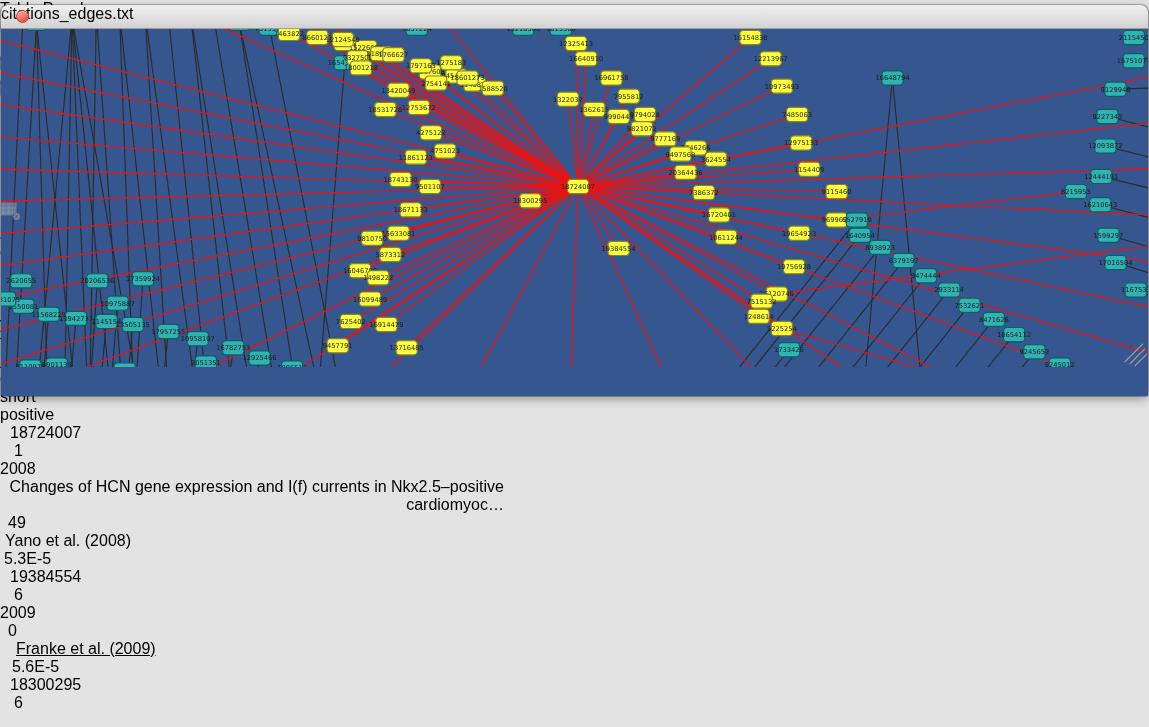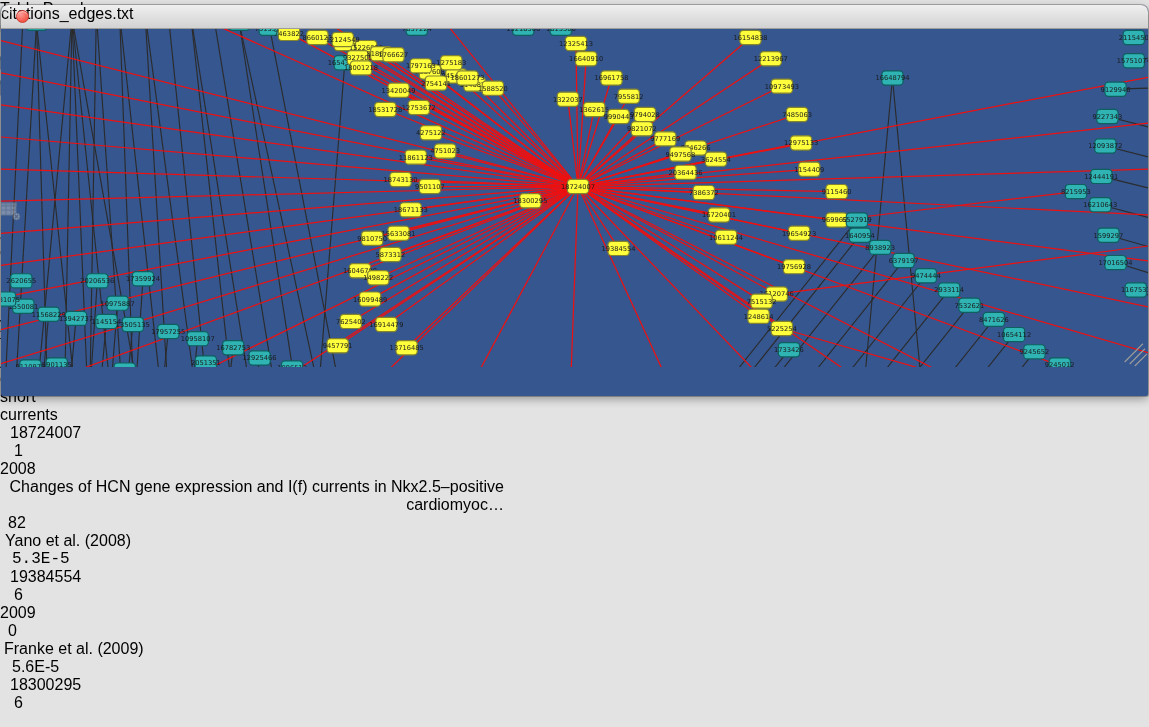--- a/index.html
+++ b/index.html
@@ -899,39 +899,39 @@
   </div>
 
   <div id="tp-table">
     <div id="thead">
         <div class="hcell plain" style="width: 92px;">name</div>
         <div class="hcell" style="width: 92px;">in_degree</div>
         <div class="hcell" style="width: 63px;">year</div>
         <div class="hcell" style="width: 497px;">title</div>
         <div class="hcell" style="width: 68px;">△ out_de…</div>
         <div class="hcell" style="width: 140px;">short</div>
-        <div class="hcell" style="width: 146px;">currents</div>
+        <div class="hcell" style="width: 146px;">positive</div>
       </div>
     <div id="scroll-corner"></div>
     <div id="tbody">
         <div class="trow">
           <div class="tcell" style="width: 92px; padding-left: 10px;">18724007</div>
           <div class="tcell" style="width: 92px; padding-left: 14px;">1</div>
           <div class="tcell" style="width: 63px; ">2008</div>
           <div class="tcell" style="width: 497px; padding-left: 7px; text-align: right;">Changes of HCN gene expression and I(f) currents in Nkx2.5–positive cardiomyoc…</div>
-          <div class="tcell" style="width: 68px; padding-left: 8px;">82</div>
+          <div class="tcell" style="width: 68px; padding-left: 8px;">49</div>
           <div class="tcell" style="width: 140px; padding-left: 5px;">Yano et al. (2008)</div>
-          <div class="tcell" style="width: 146px; padding-left: 12px; font-family: Liberation Mono, monospace;">5.3E-5</div>
+          <div class="tcell" style="width: 146px; padding-left: 4px;">5.3E-5</div>
         </div>
         <div class="trow">
           <div class="tcell" style="width: 92px; padding-left: 10px;">19384554</div>
           <div class="tcell" style="width: 92px; padding-left: 14px;">6</div>
           <div class="tcell" style="width: 63px; padding-left: 0;">2009</div>
           <div class="tcell" style="width: 68px; padding-left: 8px;">0</div>
-          <div class="tcell" style="width: 140px; padding-left: 4px;">Franke et al. (2009)</div>
+          <div class="tcell" style="width: 140px; padding-left: 16px; text-decoration: underline;">Franke et al. (2009)</div>
           <div class="tcell" style="width: 146px; padding-left: 12px;">5.6E-5</div>
         </div>
         <div class="trow">
           <div class="tcell" style="width: 92px; padding-left: 10px;">18300295</div>
           <div class="tcell" style="width: 92px; padding-left: 14px;">6</div>
         </div>
       </div>
     <div id="vscroll">
       <div class="thumb"></div>
     </div>

